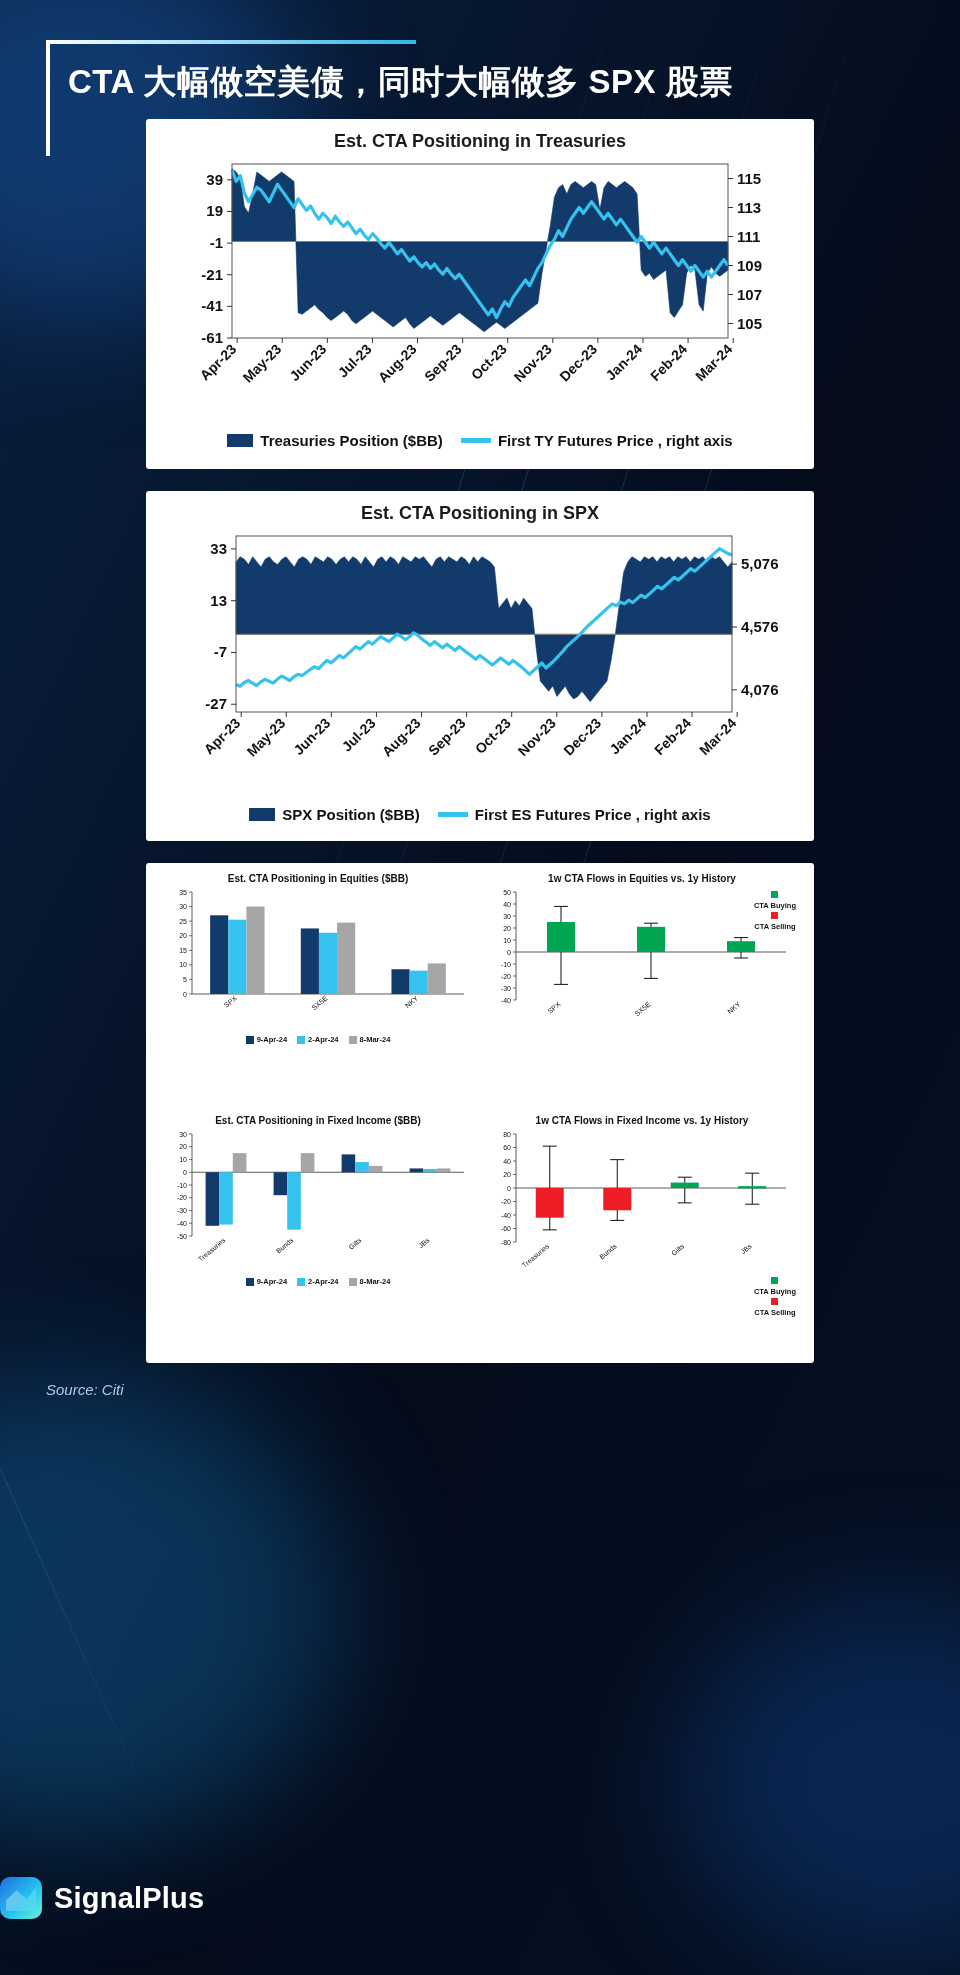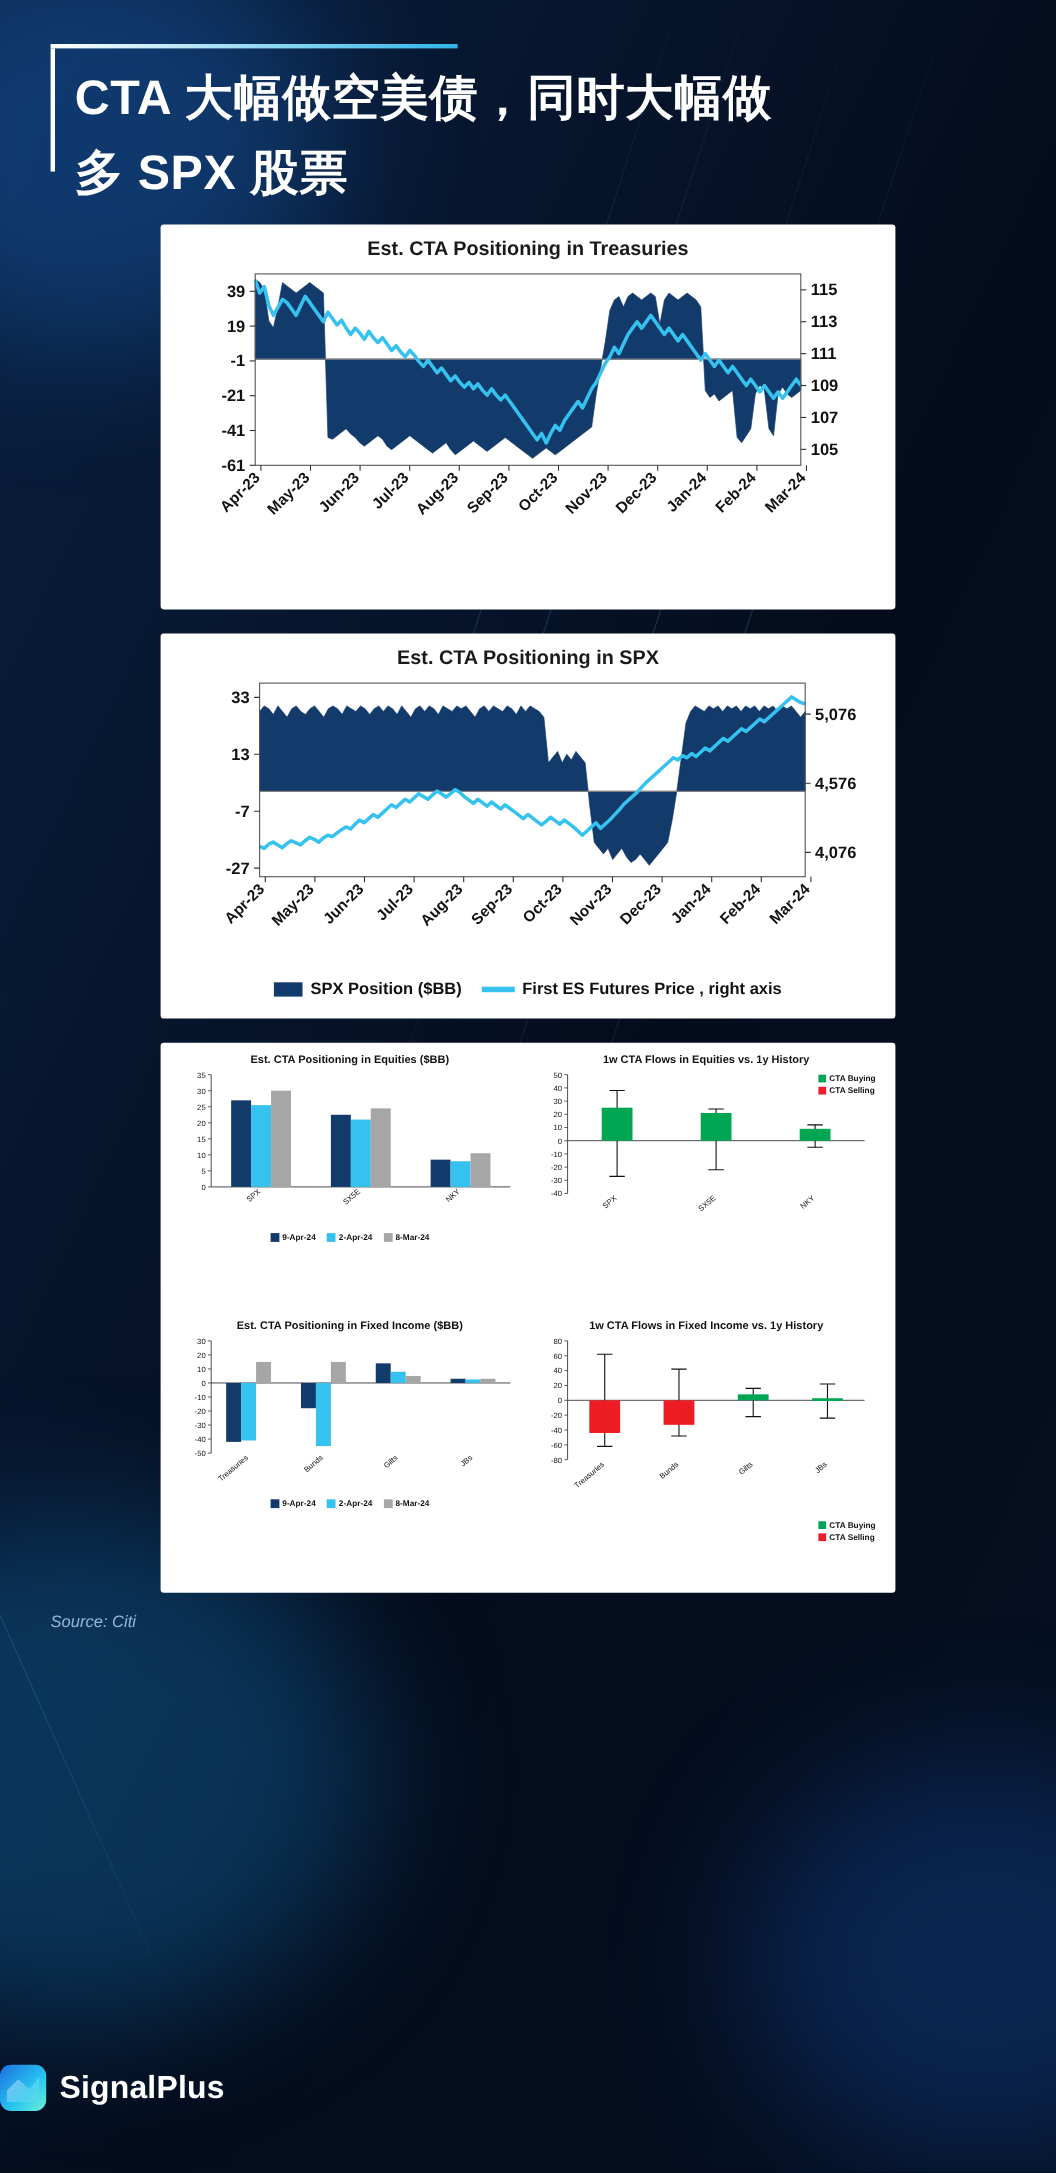--- a/index.html
+++ b/index.html
@@ -53,21 +53,21 @@
     background: #ffffff;
   }
   .header .topline {
     position: absolute;
     left: 0; top: 0;
     width: 370px; height: 4px;
     background: linear-gradient(to right, #ffffff 0%, #2fb6e8 100%);
   }
   .title {
     color: #ffffff;
-    font-size: 44px;
+    font-size: 33px;
     font-weight: 700;
     line-height: 1.55;
     letter-spacing: 0.5px;
     padding-top: 16px;
   }
 
   
   .card {
     position: relative;
     background: #ffffff;
@@ -113,21 +113,21 @@
   .mini-title { text-align: center; font-size: 10px; font-weight: 700; color: #111; margin-bottom: 2px; }
 
   .mini-legend {
     display: flex; justify-content: center; align-items: center; gap: 10px;
     font-size: 7.5px; font-weight: 700; color: #111; margin-top: 1px;
   }
   .mini-legend .item { display: flex; align-items: center; gap: 3px; }
   .mini-legend .sw { width: 8px; height: 8px; display: inline-block; }
 
   .flow-legend { position: absolute; font-size: 7.5px; font-weight: 700; color: #111; }
-  .flow-legend .item { display: flex; align-items: center; gap: 3px; margin-bottom: 2px; }
+  .flow-legend .item { display: flex; align-items: center; gap: 3px; margin-bottom: 2px; flex-direction: column; }
   .flow-legend .sw { width: 7px; height: 7px; display: inline-block; }
 
   .source {
     margin: 18px 0 0 46px;
     color: #cfd9e6;
     font-size: 15px;
     font-style: italic;
   }
 
   .brand {
@@ -232,20 +232,30 @@
           <line x1="437.89393939393943" y1="182" x2="437.89393939393943" y2="187" stroke="#333" stroke-width="1"></line>
           <text x="437.89393939393943" y="194" class="tick-rot" transform="rotate(-45 437.89393939393943 194)" text-anchor="end">Dec-23</text>
           <line x1="482.9848484848485" y1="182" x2="482.9848484848485" y2="187" stroke="#333" stroke-width="1"></line>
           <text x="482.9848484848485" y="194" class="tick-rot" transform="rotate(-45 482.9848484848485 194)" text-anchor="end">Jan-24</text>
           <line x1="528.0757575757576" y1="182" x2="528.0757575757576" y2="187" stroke="#333" stroke-width="1"></line>
           <text x="528.0757575757576" y="194" class="tick-rot" transform="rotate(-45 528.0757575757576 194)" text-anchor="end">Feb-24</text>
           <line x1="573.1666666666666" y1="182" x2="573.1666666666666" y2="187" stroke="#333" stroke-width="1"></line>
           <text x="573.1666666666666" y="194" class="tick-rot" transform="rotate(-45 573.1666666666666 194)" text-anchor="end">Mar-24</text>
         </svg>
     </div>
+    <div class="legend">
+      <div class="item">
+        <span class="swatch-box"></span>
+        <span class="lbl">Treasuries Position ($BB)</span>
+      </div>
+      <div class="item">
+        <span class="swatch-line"></span>
+        <span class="lbl">First TY Futures Price , right axis</span>
+      </div>
+    </div>
   </div>
 
   <div class="card" id="card-spx">
     <div class="chart-title">Est. CTA Positioning in SPX</div>
     <div class="plot-wrap">
       <svg id="svg-spx" width="640" height="272" viewBox="0 0 640 272">
           <path d="M 72 106.3529411764706 L 72.00 33.88 L 76.17 28.71 L 80.34 31.29 L 84.50 36.47 L 88.67 28.71 L 92.84 33.88 L 97.01 39.06 L 101.18 31.29 L 105.34 28.71 L 109.51 33.88 L 113.68 36.47 L 117.85 31.29 L 122.02 28.71 L 126.18 33.88 L 130.35 39.06 L 134.52 31.29 L 138.69 28.71 L 142.86 31.29 L 147.03 36.47 L 151.19 28.71 L 155.36 31.29 L 159.53 33.88 L 163.70 28.71 L 167.87 31.29 L 172.03 36.47 L 176.20 31.29 L 180.37 28.71 L 184.54 33.88 L 188.71 28.71 L 192.87 31.29 L 197.04 36.47 L 201.21 28.71 L 205.38 33.88 L 209.55 39.06 L 213.71 31.29 L 217.88 28.71 L 222.05 33.88 L 226.22 28.71 L 230.39 31.29 L 234.55 36.47 L 238.72 28.71 L 242.89 31.29 L 247.06 33.88 L 251.23 28.71 L 255.39 31.29 L 259.56 28.71 L 263.73 33.88 L 267.90 39.06 L 272.07 31.29 L 276.24 28.71 L 280.40 33.88 L 284.57 28.71 L 288.74 31.29 L 292.91 33.88 L 297.08 28.71 L 301.24 31.29 L 305.41 36.47 L 309.58 28.71 L 313.75 33.88 L 317.92 28.71 L 322.08 31.29 L 326.25 33.88 L 330.42 39.06 L 334.59 80.47 L 338.76 75.29 L 342.92 70.12 L 347.09 80.47 L 351.26 72.71 L 355.43 77.88 L 359.60 70.12 L 363.76 75.29 L 367.93 80.47 L 372.10 119.29 L 376.27 152.94 L 380.44 158.12 L 384.61 163.29 L 388.77 158.12 L 392.94 168.47 L 397.11 163.29 L 401.28 158.12 L 405.45 165.88 L 409.61 171.06 L 413.78 168.47 L 417.95 163.29 L 422.12 168.47 L 426.29 173.65 L 430.45 168.47 L 434.62 163.29 L 438.79 158.12 L 442.96 152.94 L 447.13 132.24 L 451.29 106.35 L 455.46 75.29 L 459.63 44.24 L 463.80 33.88 L 467.97 28.71 L 472.13 31.29 L 476.30 33.88 L 480.47 28.71 L 484.64 31.29 L 488.81 28.71 L 492.97 33.88 L 497.14 28.71 L 501.31 31.29 L 505.48 28.71 L 509.65 33.88 L 513.82 28.71 L 517.98 31.29 L 522.15 28.71 L 526.32 33.88 L 530.49 28.71 L 534.66 31.29 L 538.82 28.71 L 542.99 33.88 L 547.16 28.71 L 551.33 31.29 L 555.50 28.71 L 559.66 33.88 L 563.83 39.06 L 568.00 33.88 L 568 106.3529411764706 Z" fill="#123a6b" stroke="#123a6b" stroke-width="0.6"></path>
           <line x1="72" y1="106.3529411764706" x2="568" y2="106.3529411764706" stroke="#808080" stroke-width="1.2"></line>
           <path d="M 72.00 156.34 L 76.13 158.23 L 80.27 154.46 L 84.40 152.57 L 88.53 155.09 L 92.67 157.60 L 96.80 153.83 L 100.93 151.31 L 105.07 153.20 L 109.20 155.09 L 113.33 151.31 L 117.47 148.17 L 121.60 150.06 L 125.73 152.57 L 129.87 148.80 L 134.00 146.29 L 138.13 147.54 L 142.27 144.40 L 146.40 141.26 L 150.53 138.74 L 154.67 140.63 L 158.80 136.23 L 162.93 132.46 L 167.07 134.97 L 171.20 131.20 L 175.33 127.43 L 179.47 129.94 L 183.60 126.17 L 187.73 122.40 L 191.87 118.63 L 196.00 121.14 L 200.13 117.37 L 204.27 113.60 L 208.40 116.11 L 212.53 112.34 L 216.67 108.57 L 220.80 111.09 L 224.93 113.60 L 229.07 109.83 L 233.20 106.06 L 237.33 108.57 L 241.47 111.71 L 245.60 108.57 L 249.73 104.80 L 253.87 107.31 L 258.00 111.09 L 262.13 114.23 L 266.27 117.37 L 270.40 113.60 L 274.53 116.74 L 278.67 119.89 L 282.80 116.11 L 286.93 119.26 L 291.07 122.40 L 295.20 118.63 L 299.33 121.77 L 303.47 124.91 L 307.60 128.06 L 311.73 131.20 L 315.87 127.43 L 320.00 130.57 L 324.13 133.71 L 328.27 136.86 L 332.40 133.71 L 336.53 129.94 L 340.67 133.09 L 344.80 136.23 L 348.93 132.46 L 353.07 135.60 L 357.20 138.74 L 361.33 142.51 L 365.47 146.29 L 369.60 142.51 L 373.73 138.74 L 377.87 134.97 L 382.00 140.00 L 386.13 136.23 L 390.27 132.46 L 394.40 128.06 L 398.53 123.66 L 402.67 118.63 L 406.80 114.86 L 410.93 111.09 L 415.07 107.31 L 419.20 102.91 L 423.33 98.51 L 427.47 94.74 L 431.60 90.97 L 435.73 87.20 L 439.87 83.43 L 444.00 79.66 L 448.13 75.89 L 452.27 77.77 L 456.40 74.00 L 460.53 75.89 L 464.67 72.11 L 468.80 74.63 L 472.93 70.86 L 477.07 67.09 L 481.20 69.60 L 485.33 65.83 L 489.47 62.06 L 493.60 58.29 L 497.73 60.80 L 501.87 57.03 L 506.00 53.26 L 510.13 49.49 L 514.27 52.00 L 518.40 48.23 L 522.53 44.46 L 526.67 40.69 L 530.80 43.20 L 534.93 39.43 L 539.07 35.66 L 543.20 31.89 L 547.33 28.11 L 551.47 24.34 L 555.60 20.57 L 559.73 23.09 L 563.87 25.60 L 568.00 26.86" fill="none" stroke="#35c2ef" stroke-width="3.2" stroke-linejoin="round"></path>
           <rect x="72" y="8" width="496" height="176" fill="none" stroke="#555" stroke-width="1"></rect>

